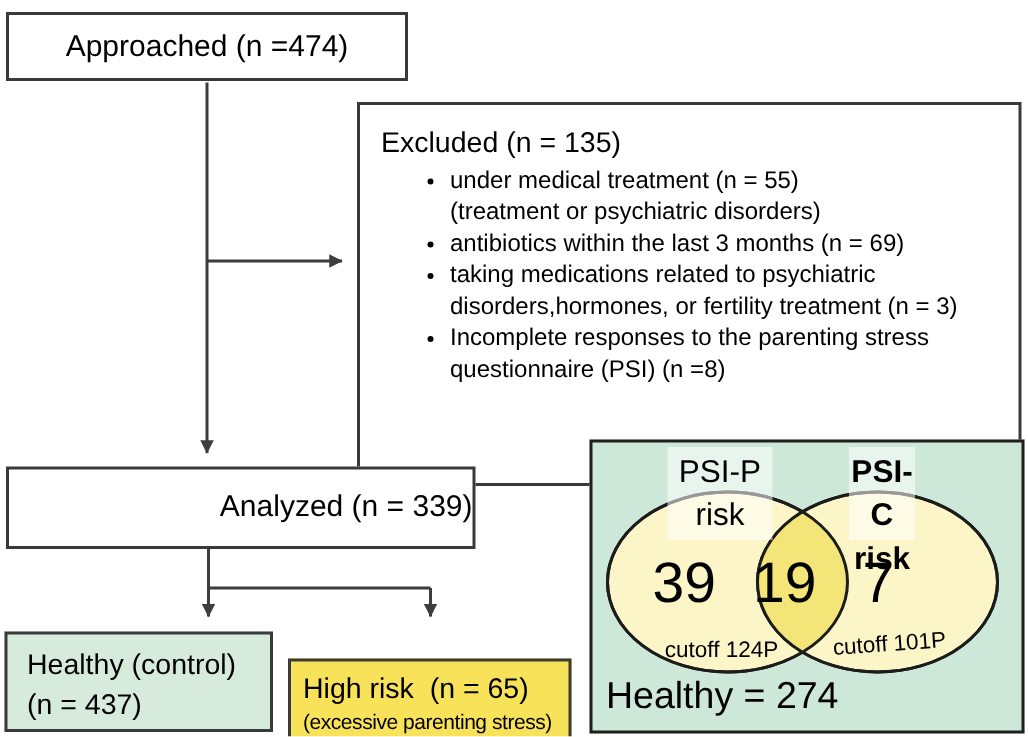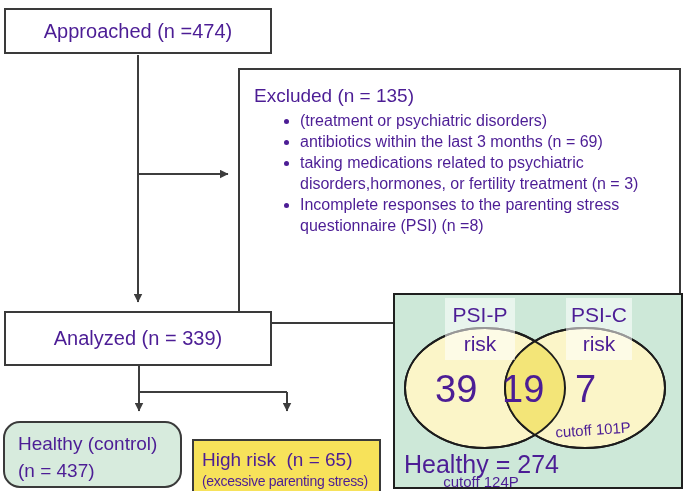--- a/index.html
+++ b/index.html
@@ -1,60 +1,60 @@
 <!DOCTYPE html>
 <html style="--box-green: #d7ebdd; --box-yellow: #f7e25a; --panel-green: #cde8d8; --ellipse-fill: #fbf5c8; --ellipse-overlap: #f3e578;"><head>
 <meta charset="utf-8">
 <style>
   html,body{margin:0;padding:0;background:#ffffff;}
   .canvas{
     position:relative;width:685px;height:491px;background:#ffffff;
-    font-family:"Liberation Sans",sans-serif;color:#4c1d95;overflow:hidden;
+    font-family:"Liberation Sans",sans-serif;color:#000000;overflow:hidden;
   }
   .box{
     position:absolute;background:#ffffff;border:2px solid #3a3a3a;
     box-sizing:border-box;
   }
   .centered{display:flex;align-items:center;justify-content:center;}
   .connectors{position:absolute;left:0;top:0;pointer-events:none;}
 
   
   .approached{left:4px;top:8px;width:268px;height:46px;font-size:20px;}
-  .analyzed{left:4px;top:311px;width:268px;height:55px;font-size:20px;}
+  .analyzed{left:4px;top:311px;width:313px;height:55px;font-size:20px;justify-content:flex-end;}
 
   
   .excluded{left:238px;top:68px;width:443px;height:256px;padding:15px 10px 0 14px;font-size:16px;}
   .excluded .title{font-size:19px;margin:0 0 3px 0;}
   .excluded ul{margin:0;padding:0 0 0 46px;list-style:disc;}
   .excluded li{line-height:21px;}
 
   
-  .healthy{left:3px;top:421px;width:179px;height:67px;background:var(--box-green);padding:7px 0 0 13px;font-size:19px;line-height:27px;border-radius:17px;}
+  .healthy{left:3px;top:421px;width:179px;height:67px;background:var(--box-green);padding:7px 0 0 13px;font-size:19px;line-height:27px;}
   .highrisk{left:192px;top:439px;width:189px;height:66px;background:var(--box-yellow);padding:6px 0 0 8px;}
   .highrisk .l1{font-size:19px;line-height:25px;white-space:pre;}
   .highrisk .l2{font-size:14px;line-height:18px;letter-spacing:-0.3px;}
 
   
   .venn-panel{left:393px;top:293px;width:290px;height:196px;background:var(--panel-green);border:2px solid #1f1f1f;}
   .venn-svg{position:absolute;left:0;top:0;}
   .ell{fill:var(--ellipse-fill);stroke:#1c1c1c;stroke-width:2px;}
   .ell-overlap{fill:var(--ellipse-overlap);stroke:none;}
   .ell-outline{fill:none;stroke:#1c1c1c;stroke-width:2px;}
   .venn-label{
     position:absolute;width:70px;height:62px;background:rgba(255,255,255,0.55);
     text-align:center;font-size:21px;line-height:29px;padding-top:2px;box-sizing:border-box;
   }
   .venn-label.left{left:50px;top:3px;}
-  .venn-label.right{left:171px;top:3px;width:66px;}
+  .venn-label.right{left:171px;top:3px;width:44px;font-weight:bold;}
   .venn-num{position:absolute;width:64px;top:72px;font-size:38px;line-height:44px;}
   .num-left{left:40px;}
   .num-mid{left:107px;}
   .num-right{left:180px;}
   .cutoff{position:absolute;width:110px;text-align:center;font-size:15px;}
-  .cutoff-left{left:31px;top:130px;margin-top:48px;}
+  .cutoff-left{left:31px;top:130px;}
   .cutoff-right{left:143px;top:126px;transform:rotate(-4deg);}
   .healthy-total{position:absolute;left:9px;top:155px;font-size:25px;}
 </style>
 </head>
 <body>
 
 <div class="canvas">
 
   <svg class="connectors" width="685" height="491" viewBox="0 0 685 491">
     <defs>
@@ -72,20 +72,21 @@
   </svg>
 
   <div class="box approached centered">
     <span>Approached (n =474)</span>
   </div>
 
   <div class="box excluded">
     <p class="title">Excluded (n = 135)</p>
     <ul>
       <li>
+        <div>under medical treatment (n = 55)</div>
         <div>(treatment or psychiatric disorders)</div>
       </li>
       <li>
         <div>antibiotics within the last 3 months (n = 69)</div>
       </li>
       <li>
         <div>taking medications related to psychiatric</div>
         <div>disorders,hormones, or fertility treatment (n = 3)</div>
       </li>
       <li>

